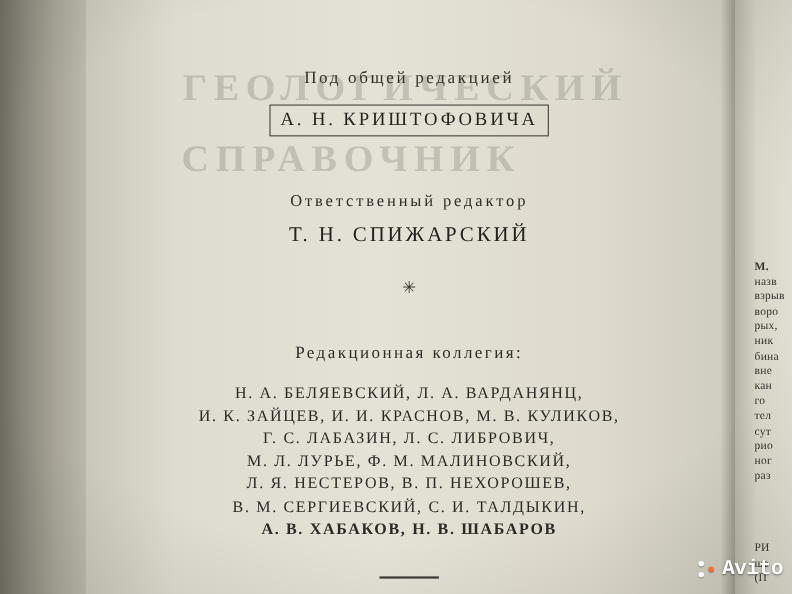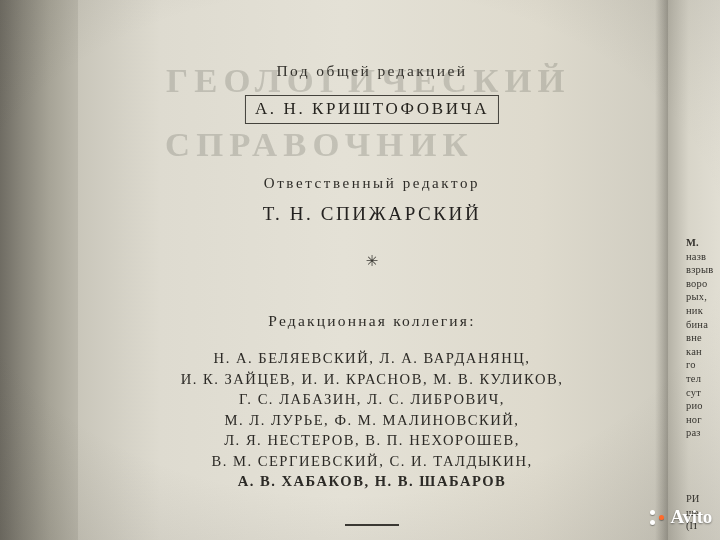--- a/index.html
+++ b/index.html
@@ -174,21 +174,21 @@
   }
   
   .watermark {
     position: absolute;
     right: 8px;
     bottom: 12px;
     display: flex;
     align-items: center;
     gap: 4px;
     color: #ffffff;
-    font-family: Liberation Serif, serif;
+    font-family: Liberation Mono, monospace;
     font-size: 19px;
     font-weight: bold;
     letter-spacing: -0.3px;
     text-shadow: 0 1px 2px rgba(0,0,0,0.45);
   }
   .wm-dots {
     position: relative;
     width: 17px; height: 17px;
     flex: none;
   }

